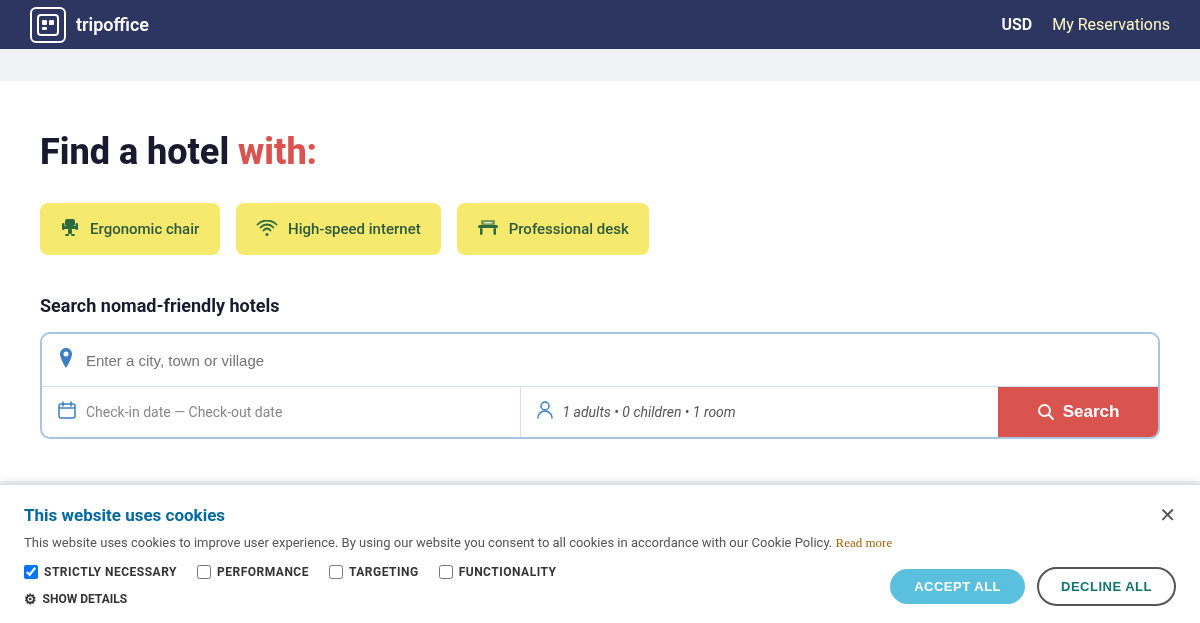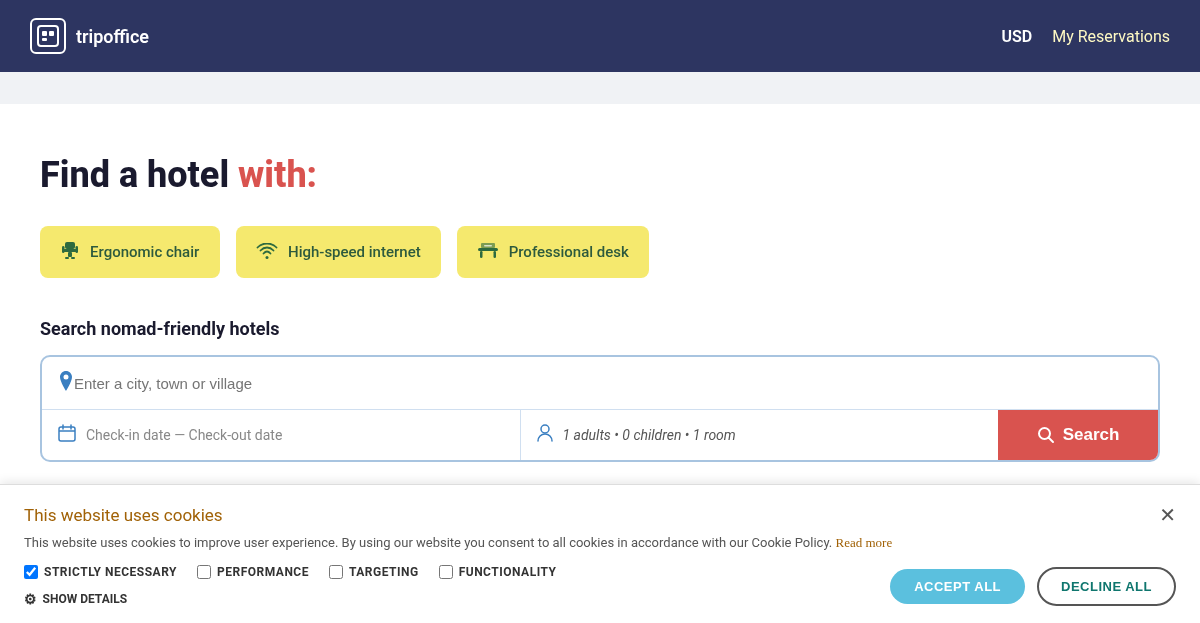--- a/index.html
+++ b/index.html
@@ -1,21 +1,21 @@
 <!DOCTYPE html>
 <html><head>
   <meta charset="utf-8">
   <style>
     * { box-sizing: border-box; margin: 0; padding: 0; }
     body { font-family: -apple-system, BlinkMacSystemFont, 'Segoe UI', Roboto, sans-serif; background: #f0f2f5; min-height: 623px; }
 
     
     .header {
       background: #2d3561;
-      height: 72px;
+      height: 49px;
       display: flex;
       align-items: center;
       justify-content: space-between;
       padding: 0 30px;
     }
     .header-logo {
       display: flex;
       align-items: center;
       gap: 10px;
       color: white;
@@ -106,20 +106,21 @@
       border: 2px solid #a8c4e0;
       border-radius: 10px;
       overflow: hidden;
       background: white;
     }
 
     .search-row-top {
       padding: 14px 16px;
       display: flex;
       align-items: center;
+      gap: 12px;
       border-bottom: 1px solid #d0dff0;
     }
 
     .search-row-bottom {
       display: flex;
       align-items: stretch;
     }
 
     .location-icon {
       color: #3a7fc1;
@@ -201,22 +202,22 @@
 
     .cookie-header {
       display: flex;
       justify-content: space-between;
       align-items: flex-start;
       margin-bottom: 10px;
     }
 
     .cookie-title {
       font-size: 17px;
-      font-weight: 400;
-      color: #a16207;
+      font-weight: 700;
+      color: #0369a1;
     }
 
     .cookie-close {
       background: none;
       border: none;
       font-size: 20px;
       cursor: pointer;
       color: #555;
       line-height: 1;
     }

